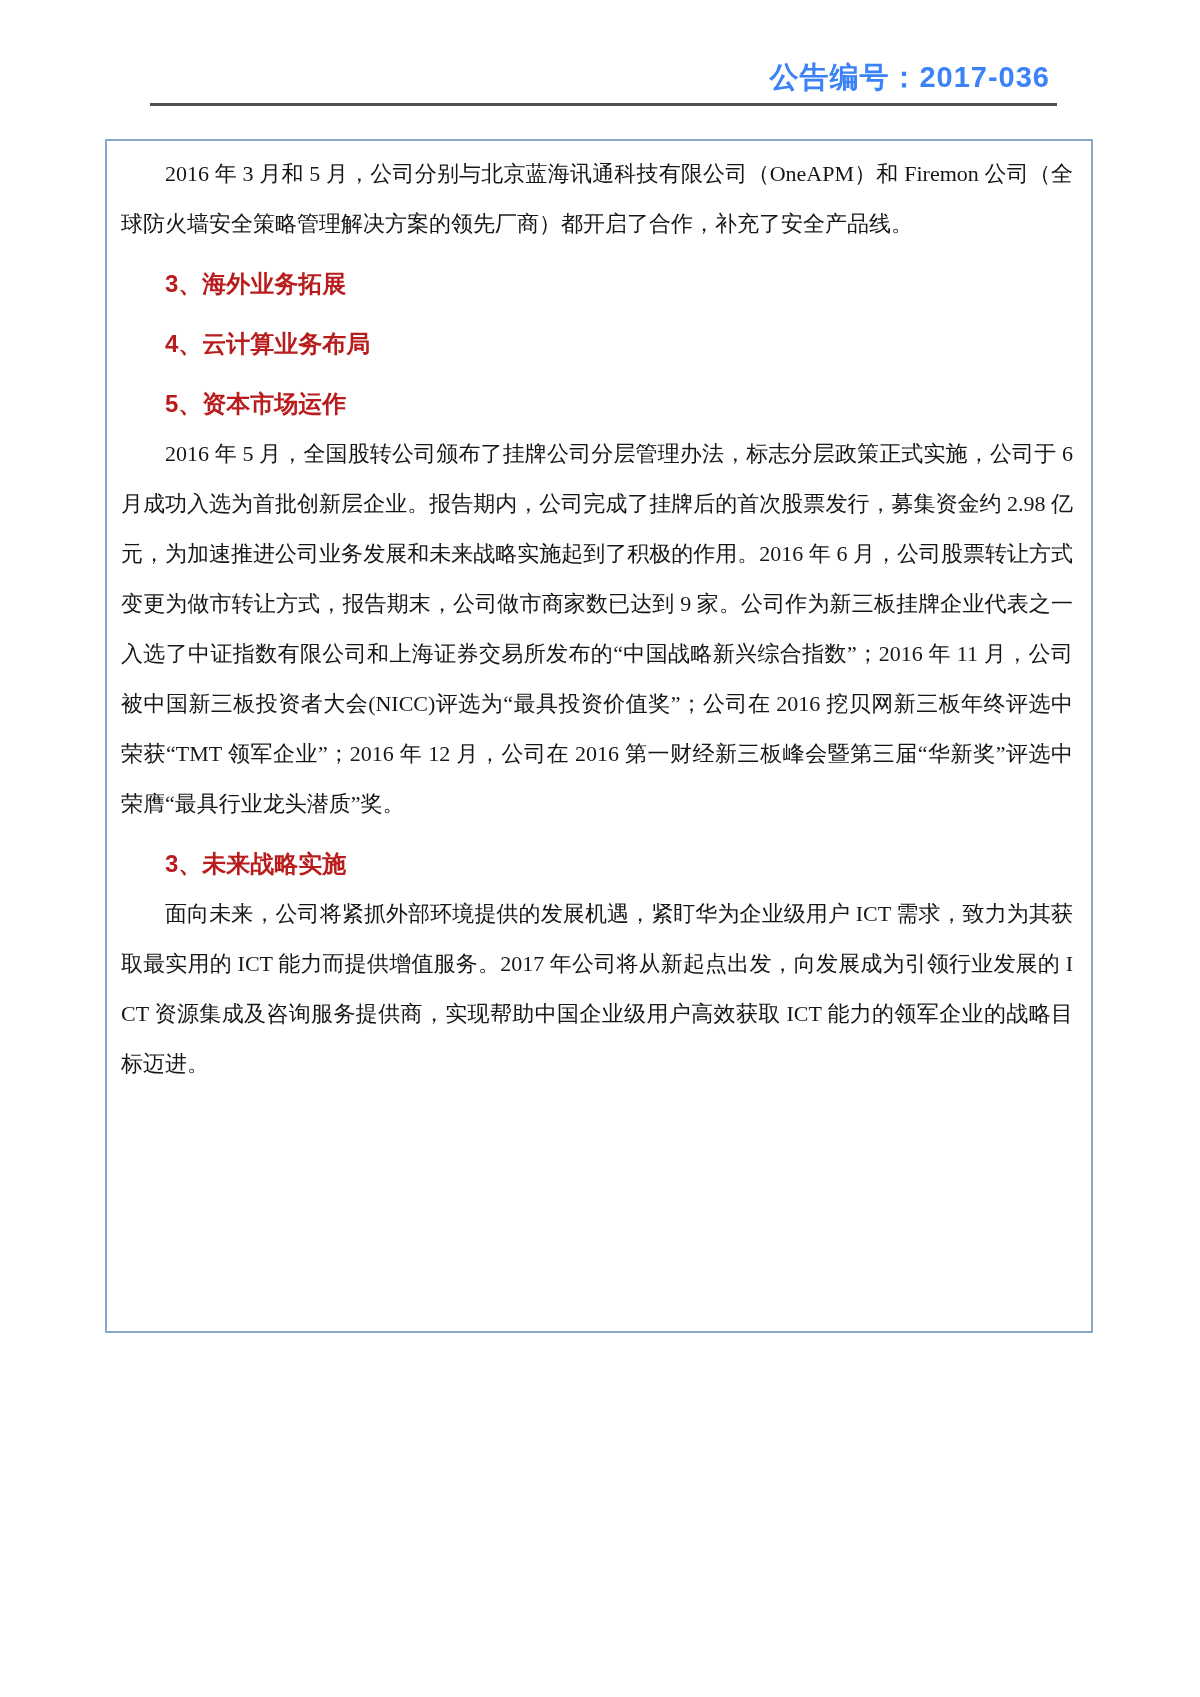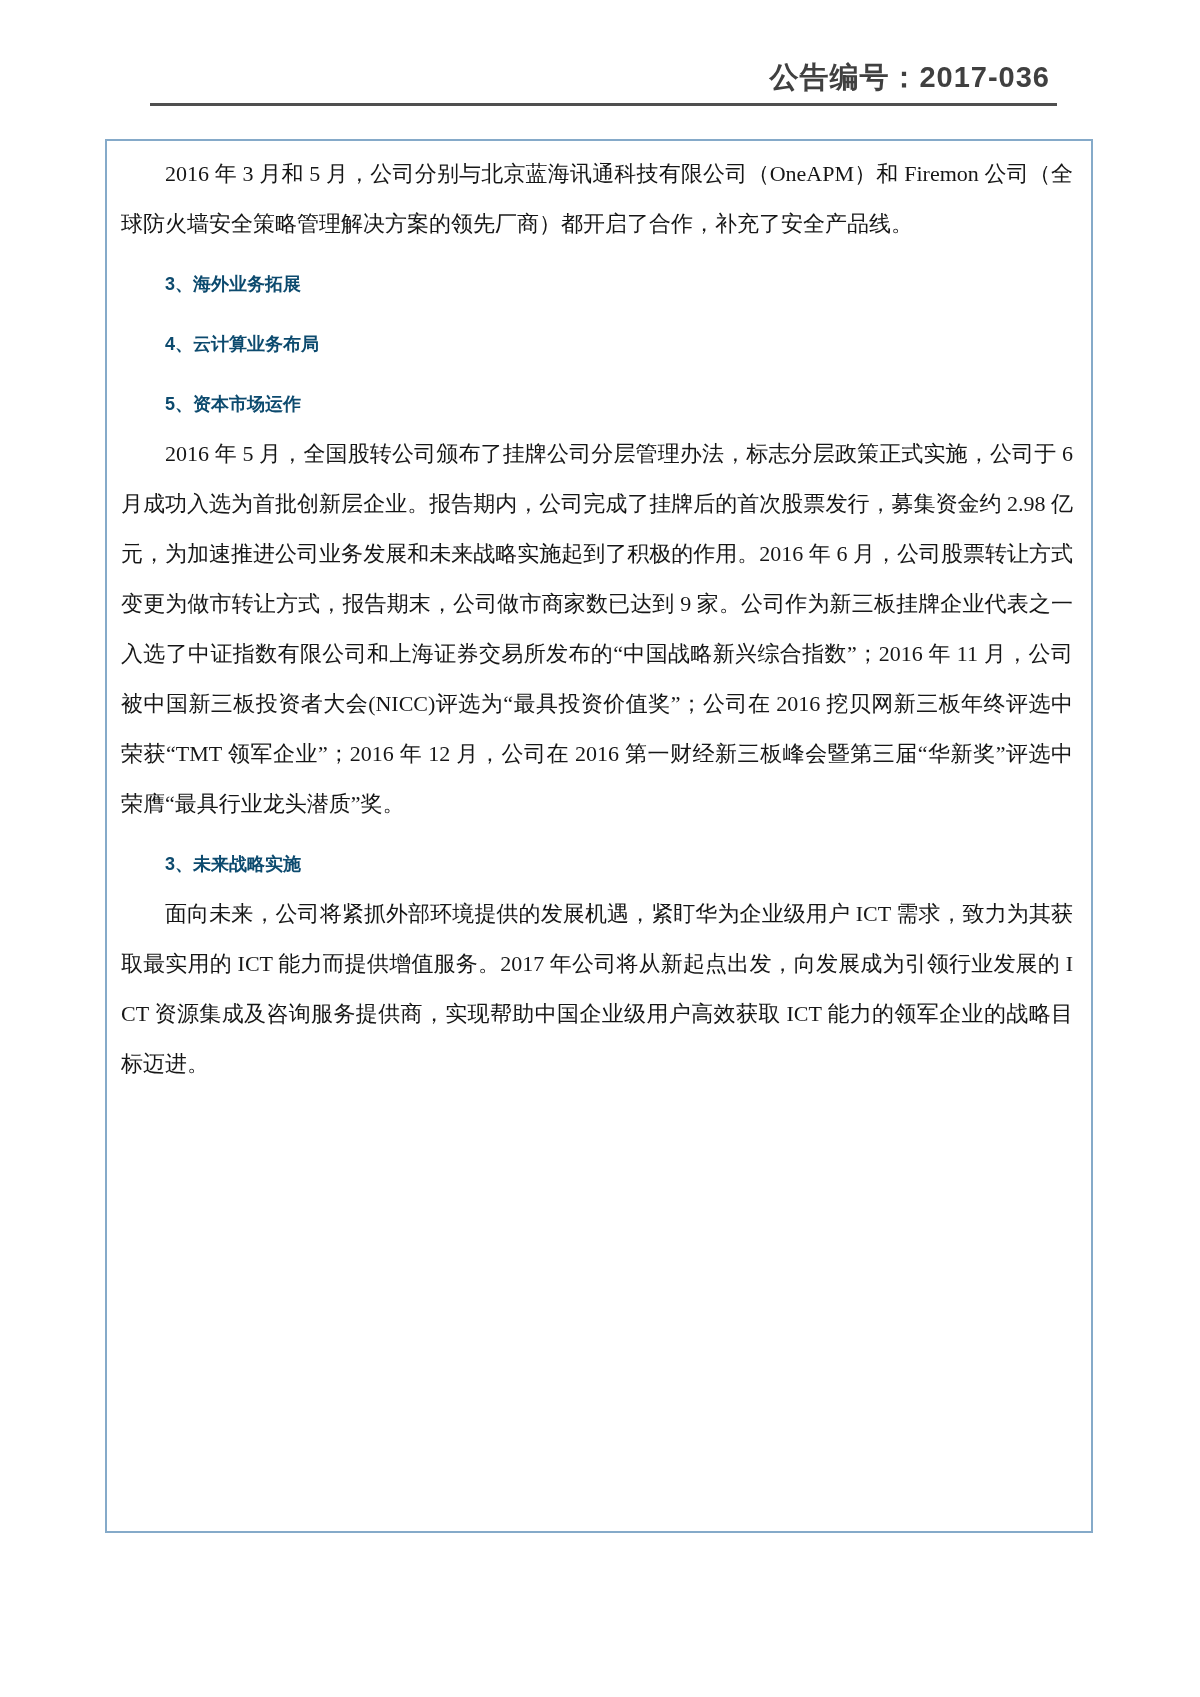--- a/index.html
+++ b/index.html
@@ -16,62 +16,62 @@
 
   
   .announce {
     position: absolute;
     top: 58px;
     right: 150px;
     font-size: 29px;
     font-weight: bold;
     font-family: "Liberation Sans", "DejaVu Sans", sans-serif;
     letter-spacing: 1px;
-    color: #404040;
+    color: #3b82f6;
   }
   .header-rule {
     position: absolute;
     top: 103px;
     left: 150px;
     width: 907px;
     height: 3px;
     background: #4f4f4f;
     border: none;
     margin: 0;
   }
 
   
   .doc-box {
     position: absolute;
     left: 105px;
     top: 139px;
     width: 988px;
-    height: 1394px;
+    height: 1194px;
     border: 2px solid #85aac9;
     padding: 8px 18px 16px 14px;
     background: #ffffff;
     overflow: hidden;
   }
 
   .para {
     margin: 0;
     font-size: 22px;
     line-height: 50px;
     text-align: justify;
     text-indent: 44px;
     word-break: break-all;
   }
   .sec-heading {
     margin: 10px 0 0 0;
     padding-left: 44px;
-    font-size: 18px;
+    font-size: 24px;
     line-height: 50px;
     font-weight: bold;
     font-family: "Liberation Sans", "DejaVu Sans", sans-serif;
-    color: #0c4a6e;
+    color: #b91c1c;
   }
 </style>
 </head>
 <body>
 
 <header>
   <div class="announce">公告编号：2017-036</div>
   <hr class="header-rule">
 </header>
 

